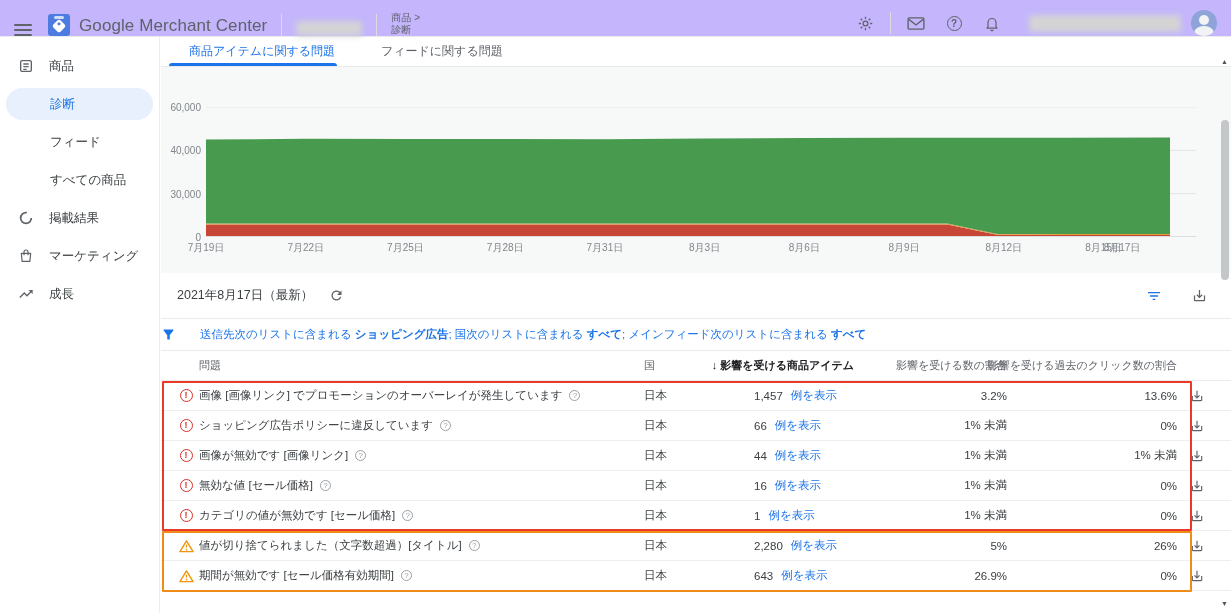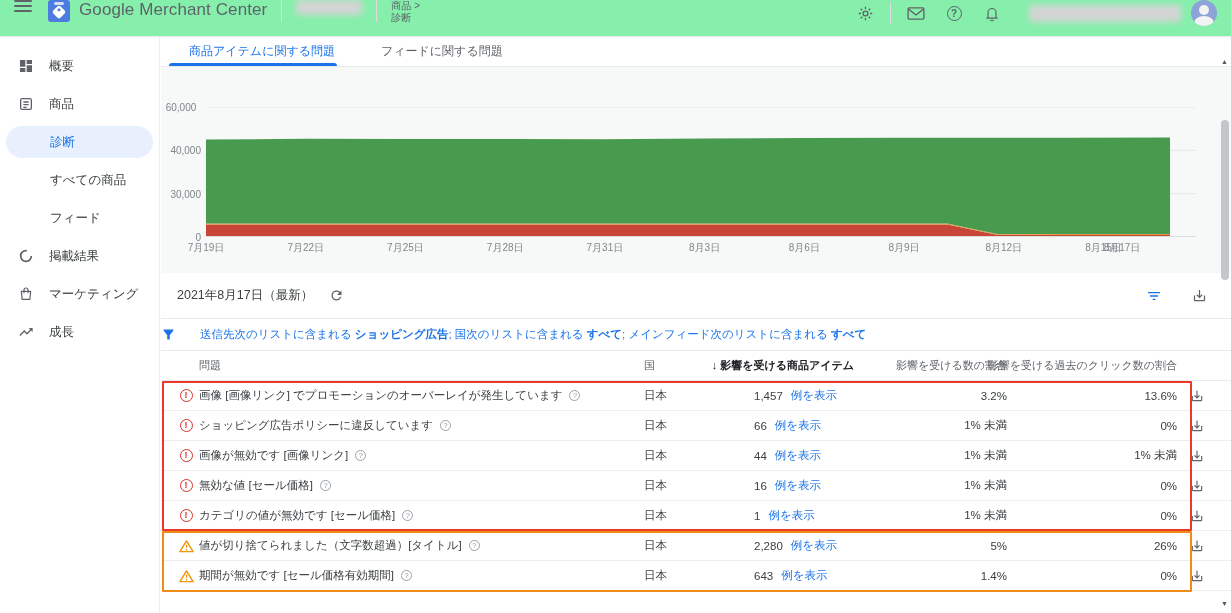--- a/index.html
+++ b/index.html
@@ -3,22 +3,22 @@
 <meta charset="utf-8">
 <style>
   * { box-sizing: border-box; margin: 0; padding: 0; }
   html,body { width:1231px; height:613px; }
   body {
     position: relative; overflow: hidden; background:#fff;
     font-family: "Liberation Sans", "DejaVu Sans", sans-serif;
     color:#3c4043;
   }
   
-  .hdr { position:absolute; top:0; left:0; right:0; height:37px; background:#86efac;
-         border-bottom:1px solid #e8eaed; display:flex; align-items:flex-start; z-index:9; }
+  .hdr { position:absolute; top:0; left:0; right:0; height:37px; background:#c4b5fd;
+         border-bottom:1px solid #e8eaed; display:flex; align-items:flex-end; z-index:9; }
   .burger { width:18px; height:12px; margin:0 16px 0 14px; display:flex; flex-direction:column; justify-content:space-between; cursor:pointer; }
   .burger span { height:2px; background:#5f6368; border-radius:1px; }
   .mc-logo { width:22px; height:22px; background:#4d7ce0; border-radius:3px; position:relative; flex:none; }
   .mc-bar { position:absolute; top:2px; left:6px; right:6px; height:3px; background:rgba(255,255,255,.75); border-radius:2px; }
   .mc-tag { position:absolute; left:5.5px; top:7px; width:10px; height:10px; background:#fff; border-radius:2px; transform:rotate(45deg); }
   .mc-tag::after { content:''; position:absolute; left:2px; top:2px; width:2.5px; height:2.5px; border-radius:50%; background:#4d7ce0; }
   .logo-text { font-size:17px; color:#5f6368; margin-left:9px; letter-spacing:.1px; white-space:nowrap; }
   .vdiv { width:1px; height:22px; background:#dadce0; margin:0 14px; }
   .blurbox { background:#d4d4d4; border-radius:2px; filter:blur(3px); }
   .crumb { font-size:10px; line-height:12px; color:#5f6368; }
@@ -127,40 +127,34 @@
           <path d="M10 21.3a2.2 2.2 0 0 0 4 0"></path>
       </svg>
     </div>
     <div class="blurbox" style="width:152px;height:17px;margin-left:18px;"></div>
     <div class="avatar"></div>
   </div>
 </div>
 
 <div class="sidebar">
   <div class="side-item">
-    <svg width="16" height="16" viewBox="0 0 24 24" fill="#5f6368">
-        <path d="M3 13h8V3H3v10zm0 8h8v-6H3v6zm10 0h8V11h-8v10zm0-18v6h8V3h-8z"></path>
-      </svg>
-    <span>概要</span>
-  </div>
-  <div class="side-item">
     <svg width="16" height="16" viewBox="0 0 24 24" fill="none" stroke="#5f6368" stroke-width="2">
         <rect x="4" y="4" width="16" height="16" rx="2"></rect>
         <path d="M8 9h8M8 13h8M8 17h5"></path>
       </svg>
     <span>商品</span>
   </div>
   <div class="side-item side-sub sel">
     <span>診断</span>
   </div>
   <div class="side-item side-sub">
+    <span>フィード</span>
+  </div>
+  <div class="side-item side-sub">
     <span>すべての商品</span>
-  </div>
-  <div class="side-item side-sub">
-    <span>フィード</span>
   </div>
   <div class="side-item">
     <svg width="16" height="16" viewBox="0 0 24 24" fill="none" stroke="#5f6368" stroke-width="2.6" stroke-dasharray="38 12">
         <circle cx="12" cy="12" r="8"></circle>
       </svg>
     <span>掲載結果</span>
   </div>
   <div class="side-item">
     <svg width="16" height="16" viewBox="0 0 24 24" fill="none" stroke="#5f6368" stroke-width="1.8">
         <path d="M5 8h14l-1.2 12H6.2L5 8z" stroke-linejoin="round"></path>
@@ -185,21 +179,21 @@
     <div class="tab">
         <span>フィードに関する問題</span>
       </div>
   </div>
 
   <div class="chart-sec">
     <div id="ylabels">
         <div class="ylab" style="top: 165px;">0</div>
         <div class="ylab" style="top: 121.667px;">30,000</div>
         <div class="ylab" style="top: 78.3333px;">40,000</div>
-        <div class="ylab" style="top: 35px; text-align: center;">60,000</div>
+        <div class="ylab" style="top: 35px;">60,000</div>
       </div>
     <svg id="chart-svg" width="990" height="131">
         <line x1="0" y1="86.66666666666667" x2="990" y2="86.66666666666667" stroke="#e4e6e6" stroke-width="1"></line>
         <line x1="0" y1="43.33333333333334" x2="990" y2="43.33333333333334" stroke="#e4e6e6" stroke-width="1"></line>
         <line x1="0" y1="0" x2="990" y2="0" stroke="#e4e6e6" stroke-width="1"></line>
         <polygon points="0.0,117.4 99.7,117.4 199.4,117.4 299.2,117.4 398.9,117.4 498.6,117.4 598.3,117.4 698.1,117.4 741.3,117.4 791.1,127.8 864.3,127.9 964.0,128.1 964.0,130.0 864.3,130.0 791.1,130.0 741.3,130.0 698.1,130.0 598.3,130.0 498.6,130.0 398.9,130.0 299.2,130.0 199.4,130.0 99.7,130.0 0.0,130.0 " fill="#c74638"></polygon>
         <polygon points="0.0,116.5 99.7,116.5 199.4,116.5 299.2,116.5 398.9,116.5 498.6,116.5 598.3,116.5 698.1,116.5 741.3,116.5 791.1,126.9 864.3,127.0 964.0,127.1 964.0,128.1 864.3,127.9 791.1,127.8 741.3,117.4 698.1,117.4 598.3,117.4 498.6,117.4 398.9,117.4 299.2,117.4 199.4,117.4 99.7,117.4 0.0,117.4 " fill="#e09c3a"></polygon>
         <polygon points="0.0,32.5 99.7,31.8 199.4,32.1 299.2,32.1 398.9,32.3 498.6,31.4 598.3,31.0 698.1,30.8 741.3,30.8 791.1,30.8 864.3,30.8 964.0,30.5 964.0,127.1 864.3,127.0 791.1,126.9 741.3,116.5 698.1,116.5 598.3,116.5 498.6,116.5 398.9,116.5 299.2,116.5 199.4,116.5 99.7,116.5 0.0,116.5 " fill="#479a4e"></polygon>
         <line x1="0" y1="129.5" x2="990" y2="129.5" stroke="#dcdddd" stroke-width="1"></line>
       </svg>
@@ -378,21 +372,21 @@
             <path d="M8 5.6v3.1" stroke="#f09409" stroke-width="1.4"></path>
             <circle cx="8" cy="10.8" r="0.9" fill="#f09409"></circle>
           </svg>
         </span>
         <span class="cell-issue">期間が無効です [セール価格有効期間]<span class="help">?</span></span>
         <span class="cell-country">日本</span>
         <span class="cell-items">
           <span class="num">643</span>
           <a class="link">例を表示</a>
         </span>
-        <span class="cell-pct">1.4%</span>
+        <span class="cell-pct">26.9%</span>
         <span class="cell-pct">0%</span>
         <span class="cell-dl">
           <svg width="14" height="14" viewBox="0 0 24 24" fill="#5f6368">
             <path d="M19 12v7H5v-7H3v7c0 1.1.9 2 2 2h14c1.1 0 2-.9 2-2v-7h-2zm-6 .67 2.59-2.58L17 11.5l-5 5-5-5 1.41-1.41L11 12.67V3h2z"></path>
           </svg>
         </span>
       </div>
     </div>
 
 </div>

